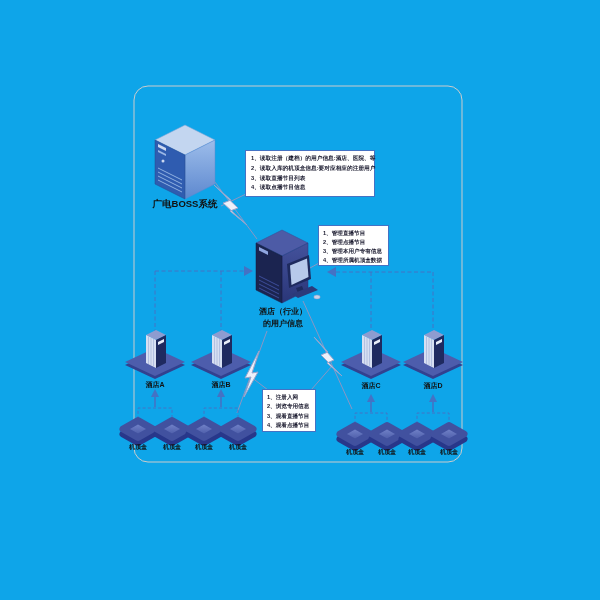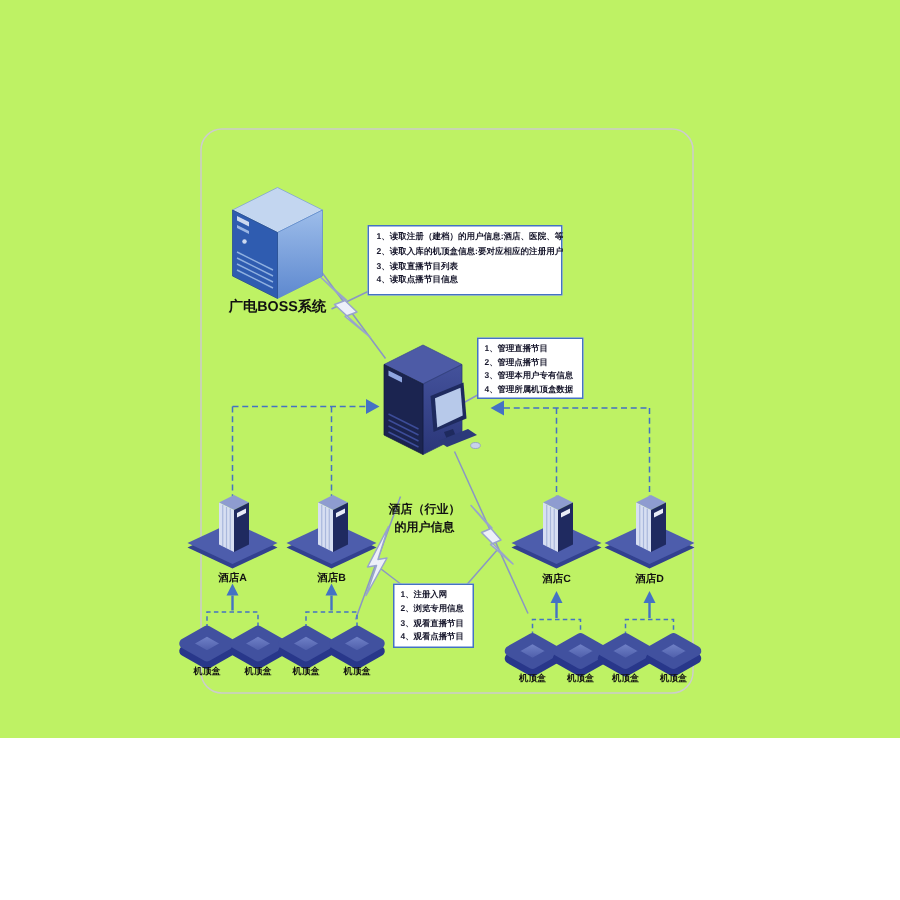--- a/index.html
+++ b/index.html
@@ -1,21 +1,21 @@
 <!DOCTYPE html>
 <html><head>
 <meta charset="utf-8">
 <style>
   html,body{margin:0;padding:0;background:#ffffff;}
-  .stage{position:relative;width:600px;height:492px;background:#bef264;overflow:hidden;
+  .stage{position:relative;width:600px;height:600px;background:#0ea5e9;overflow:hidden;
          font-family:"Liberation Sans", sans-serif;}
   .stage svg{position:absolute;left:0;top:0;}
   .lbl{position:absolute;color:#111;font-weight:700;text-align:center;white-space:nowrap;}
   .boss-lbl{font-size:9.5px;}
-  .plat-lbl{font-size:8px;line-height:12px;margin-top:28px;}
+  .plat-lbl{font-size:8px;line-height:12px;}
   .plat-lbl span{display:block;}
   .hotel-lbl{font-size:7px;}
   .stb-lbl{font-size:6px;}
   .callout{position:absolute;background:#fff;border:1px solid #4472c4;color:#15152a;
            font-weight:700;box-sizing:border-box;z-index:5;}
   .callout div{white-space:nowrap;}
   .co1{left:245px;top:150px;width:130px;height:47px;padding:3px 2px 2px 5px;
        font-size:5.7px;line-height:9.8px;}
   .co2{left:318px;top:225px;width:71px;height:41px;padding:3px 2px 2px 4px;
        font-size:5.6px;line-height:8.9px;}

